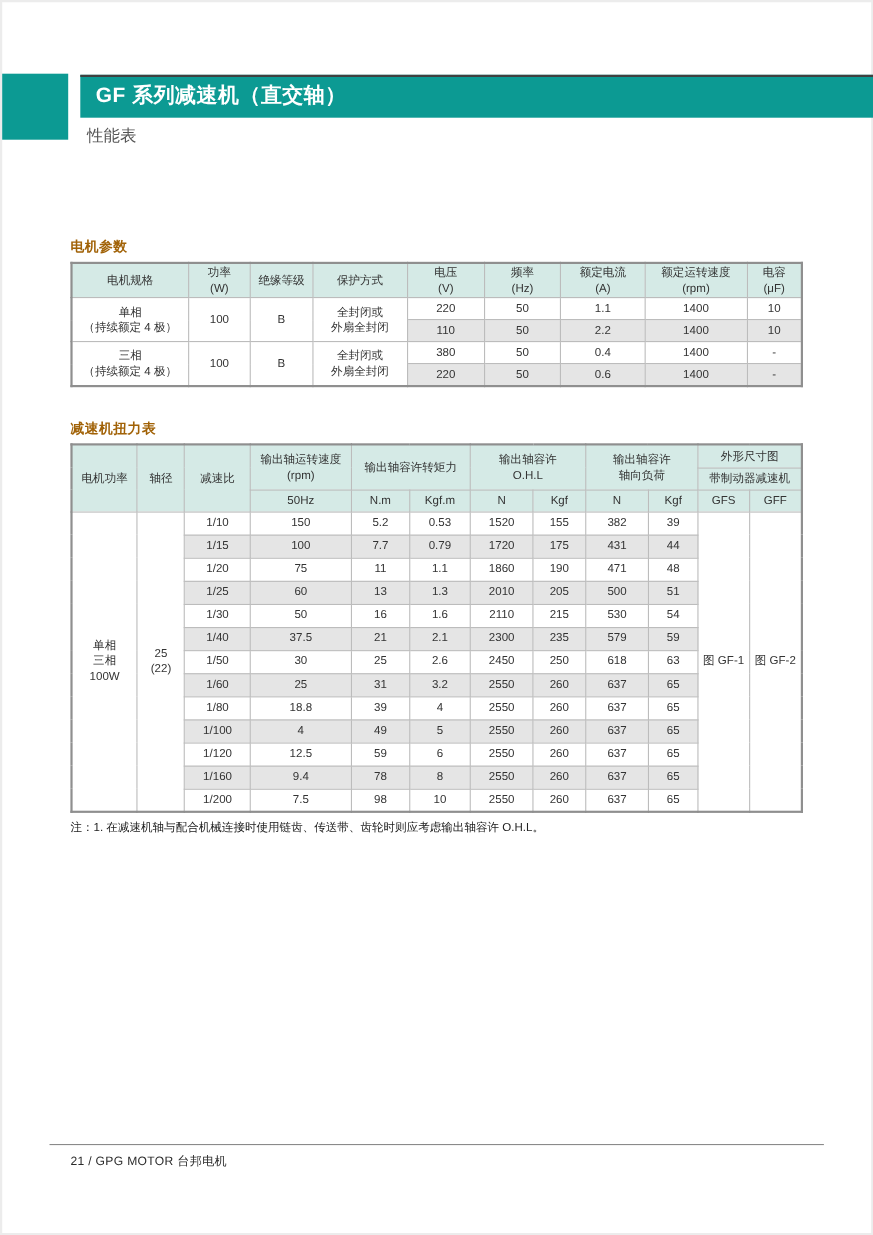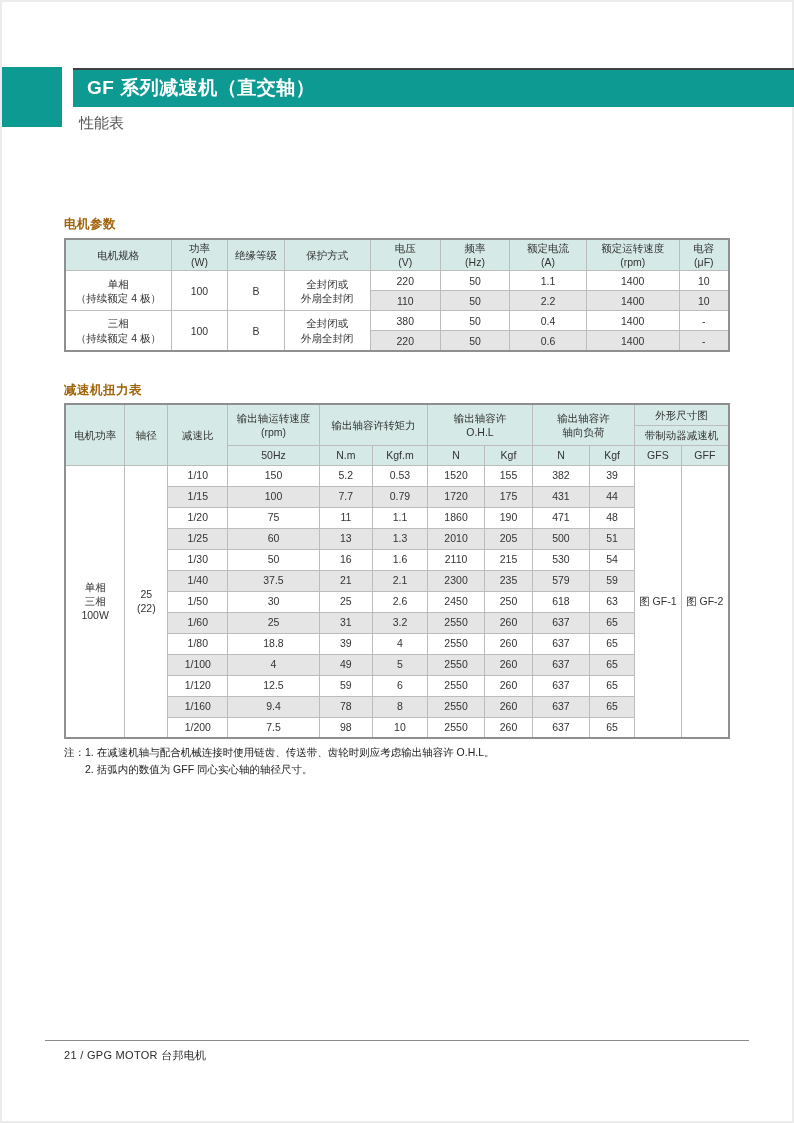--- a/index.html
+++ b/index.html
@@ -325,20 +325,19 @@
           <td>637</td>
           <td>65</td>
         </tr>
       </tbody>
   </table>
 
   <div class="notes">
     <span class="prefix">注：</span>
     <div class="items">
         <div>1. 在减速机轴与配合机械连接时使用链齿、传送带、齿轮时则应考虑输出轴容许 O.H.L。</div>
-        <div>2. 括弧内的数值为 GFF 同心实心轴的轴径尺寸。</div>
       </div>
   </div>
 
   <div class="footer-line"></div>
   <div class="footer-text">21 / GPG MOTOR 台邦电机</div>
 
 </div>
 
 </body></html>

